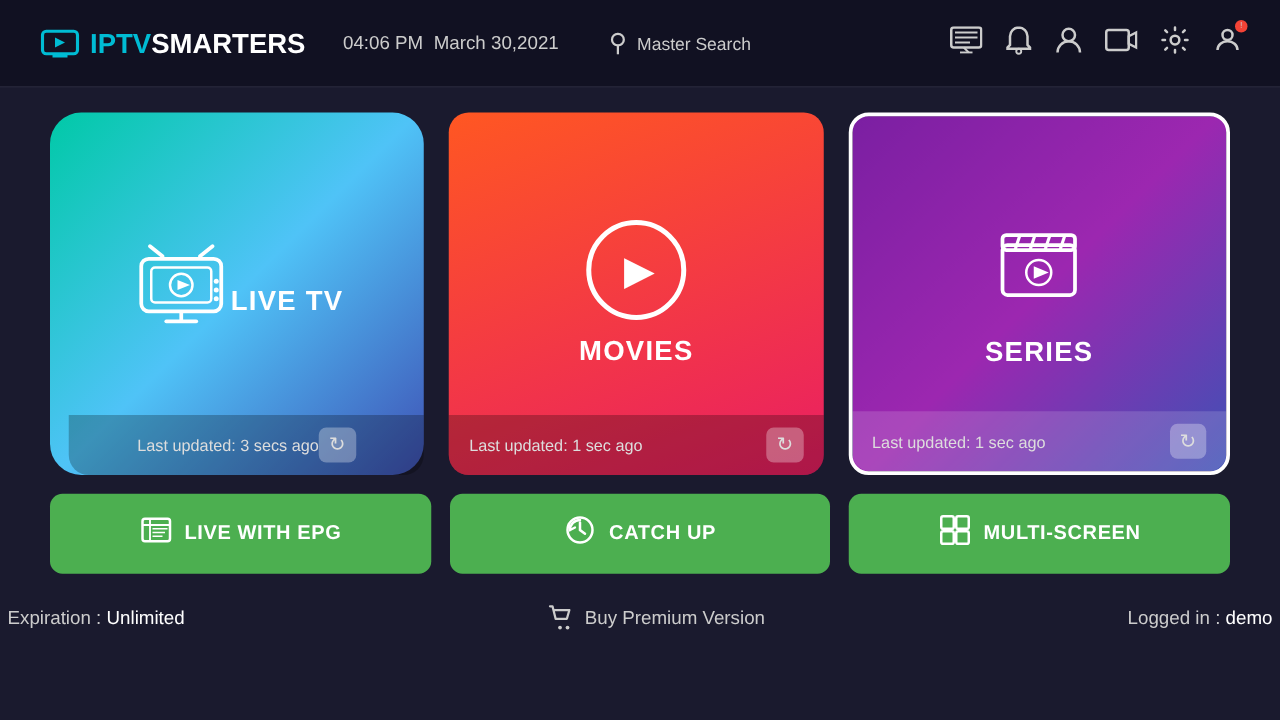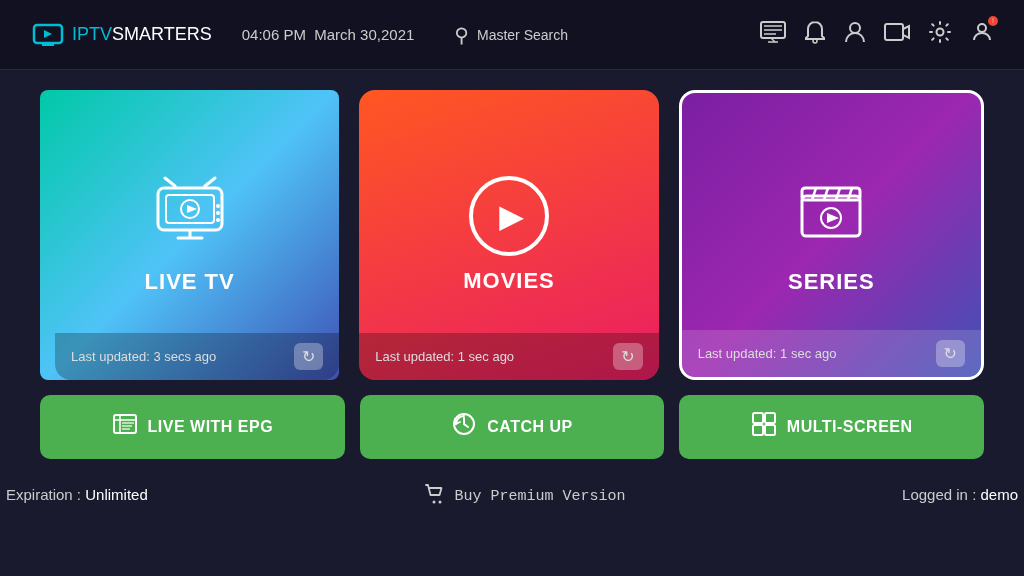--- a/index.html
+++ b/index.html
@@ -26,22 +26,22 @@
       display: flex;
       align-items: center;
       gap: 6px;
       margin-right: 30px;
     }
     .logo-icon {
       width: 36px;
       height: 36px;
     }
     .logo-text {
-      font-size: 18px;
-      font-weight: normal;
+      font-size: 22px;
+      font-weight: bold;
       color: #fff;
     }
     .logo-text span {
       color: #00bcd4;
     }
     .datetime {
       font-size: 15px;
       color: #ccc;
       margin-right: 40px;
     }
@@ -83,24 +83,23 @@
     
     .cards-row {
       display: flex;
       gap: 20px;
       height: 290px;
     }
 
     
     .card-live-tv {
       flex: 1;
-      border-radius: 8px;
+      border-radius: 25px;
       background: linear-gradient(135deg, #00c9a7 0%, #4fc3f7 50%, #3f51b5 100%);
       display: flex;
-      flex-direction: column;
       align-items: center;
       justify-content: center;
       position: relative;
       padding: 20px;
       cursor: pointer;
     }
     .card-live-tv .card-title {
       font-size: 22px;
       font-weight: bold;
       letter-spacing: 1px;
@@ -110,21 +109,21 @@
     .card-live-tv .card-footer {
       position: absolute;
       bottom: 0;
       left: 15px;
       right: 0;
       background: rgba(0,0,0,0.25);
       border-radius: 0 0 16px 16px;
       padding: 10px 16px;
       display: flex;
       align-items: center;
-      justify-content: space-between;
+      justify-content: center;
       font-size: 13px;
       color: #ddd;
     }
 
     
     .card-movies {
       flex: 1;
       border-radius: 16px;
       background: linear-gradient(135deg, #ff6b35 0%, #f7c59f 50%, #ff4081 100%);
       background: linear-gradient(160deg, #ff5722 0%, #e91e63 100%);
@@ -261,26 +260,25 @@
     .footer-text {
       font-size: 15px;
       color: #ccc;
     }
     .footer-text .val {
       color: #fff;
       font-weight: 500;
     }
     .buy-premium {
       display: flex;
-      align-items: flex-end;
+      align-items: center;
       gap: 8px;
       font-size: 15px;
       color: #ccc;
       cursor: pointer;
-      font-family: Liberation Mono, monospace;
     }
 
     
     .tv-svg {
       width: 80px;
       height: 70px;
     }
     .clapper-svg {
       width: 75px;
       height: 70px;

